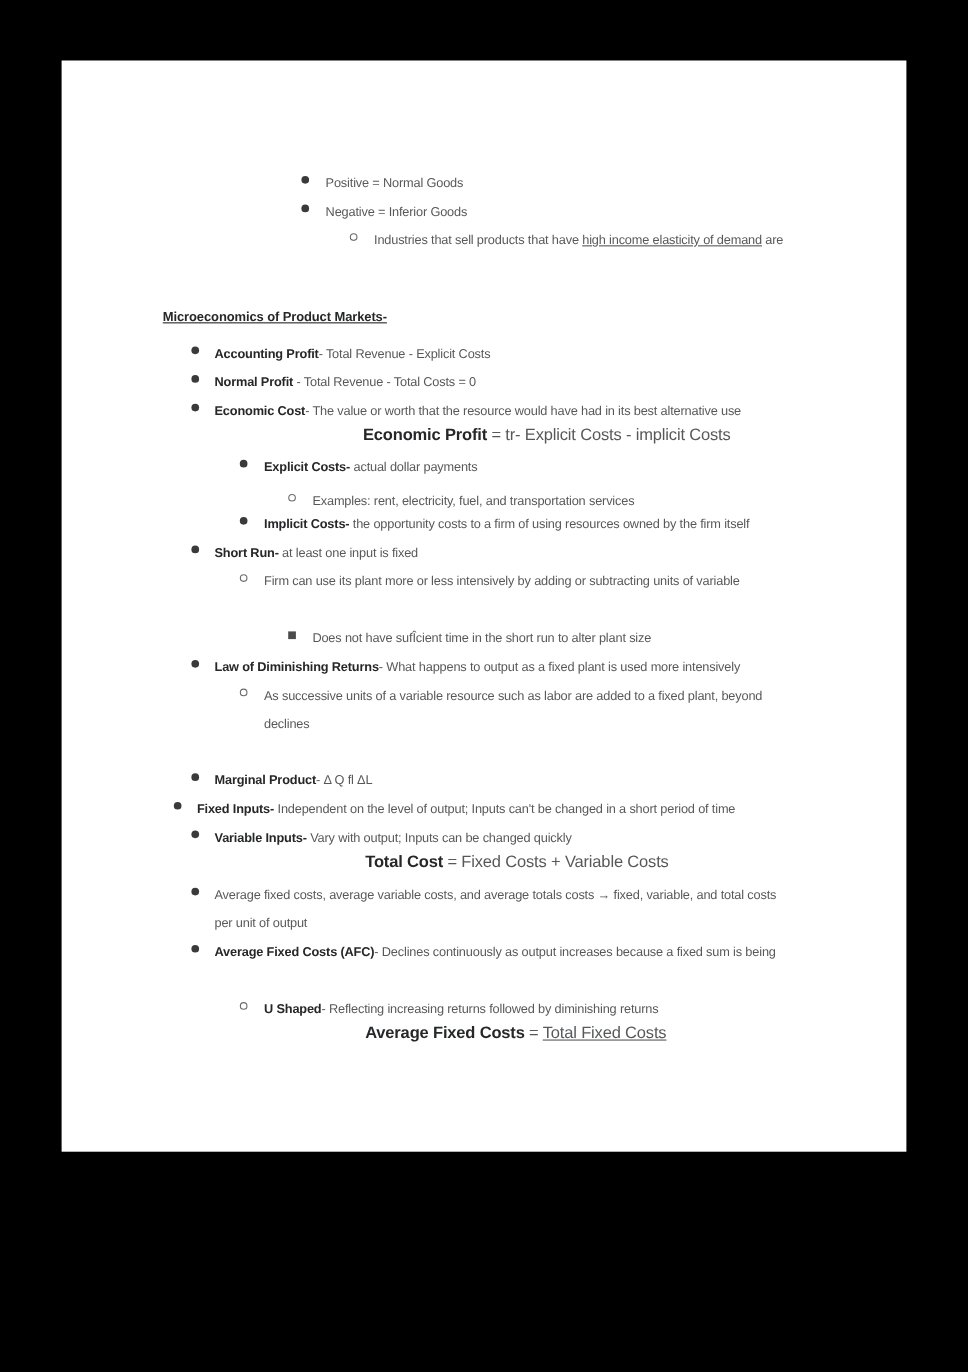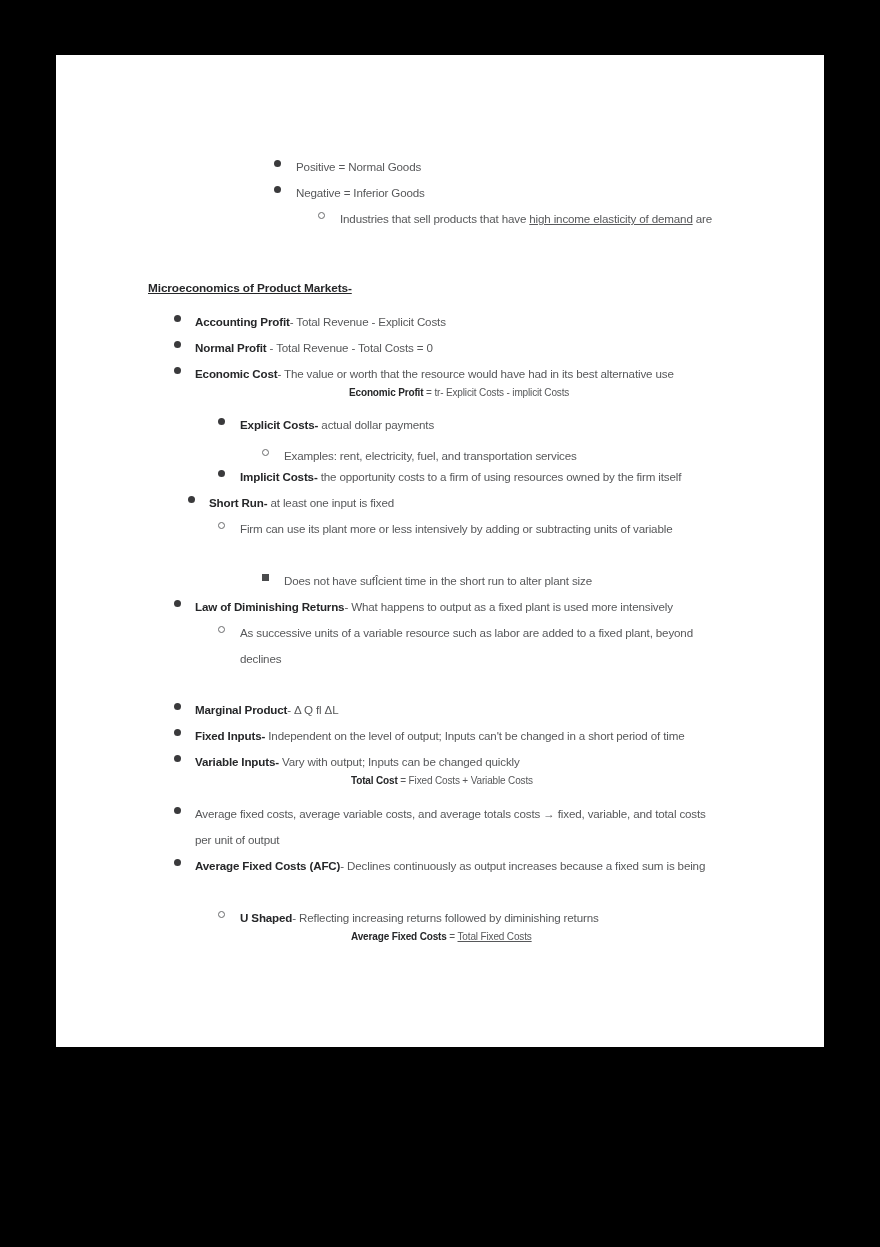--- a/index.html
+++ b/index.html
@@ -79,24 +79,23 @@
     position: absolute;
     font-size: 11.8px;
     font-weight: bold;
     color: #262729;
     text-decoration: underline;
     letter-spacing: -0.1px;
   }
 
   .centered {
     position: absolute;
-    font-size: 10px;
+    font-size: 15px;
     color: #57585a;
     letter-spacing: -0.15px;
-    margin-left: 19px;
   }
 
   .abs {
     position: absolute;
   }
 </style>
 </head>
 <body>
 
 <div id="page">
@@ -164,21 +163,21 @@
       </div>
     </div>
 
     <div class="abs" style="left:162px; top:409px; width:600px;">
       <span class="bullet disc" style="left:0px; top:6px;"></span>
       <div class="line" style="padding-left:22px;">
         <span class="b">Implicit Costs-</span><span class="txt"> the opportunity costs to a firm of using resources owned by the firm itself</span>
       </div>
     </div>
 
-    <div class="abs" style="left:132px; top:435px; width:600px;">
+    <div class="abs" style="left:118px; top:435px; width:600px;">
       <span class="bullet disc" style="left:0px; top:6px;"></span>
       <div class="line" style="padding-left:21px;">
         <span class="b">Short Run-</span><span class="txt"> at least one input is fixed</span>
       </div>
     </div>
 
     <div class="abs" style="left:162px; top:461px; width:485px;">
       <span class="bullet circle" style="left:0px; top:6px;"></span>
       <div class="line" style="padding-left:22px;">
         <span class="txt">Firm can use its plant more or less intensively by adding or subtracting units of variable</span>
@@ -209,21 +208,21 @@
       </div>
     </div>
 
     <div class="abs" style="left:118px; top:642px; width:600px;">
       <span class="bullet disc" style="left:0px; top:6px;"></span>
       <div class="line" style="padding-left:21px;">
         <span class="b">Marginal Product</span><span class="txt">- Δ Q fl ΔL</span>
       </div>
     </div>
 
-    <div class="abs" style="left:118px; top:668px; width:640px;">
+    <div class="abs" style="left:102px; top:668px; width:640px;">
       <span class="bullet disc" style="left:0px; top:6px;"></span>
       <div class="line" style="padding-left:21px;">
         <span class="b">Fixed Inputs-</span><span class="txt"> Independent on the level of output; Inputs can't be changed in a short period of time</span>
       </div>
     </div>
 
     <div class="abs" style="left:118px; top:694px; width:620px;">
       <span class="bullet disc" style="left:0px; top:6px;"></span>
       <div class="line" style="padding-left:21px;">
         <span class="b">Variable Inputs-</span><span class="txt"> Vary with output; Inputs can be changed quickly</span>

